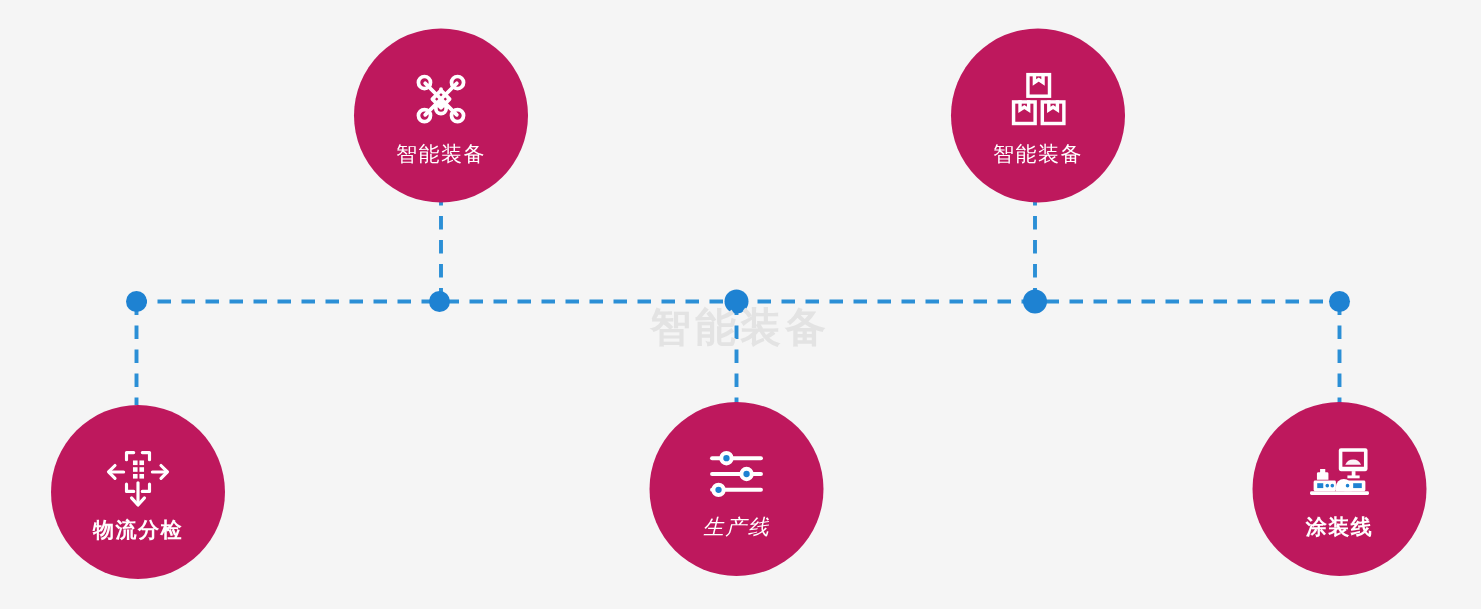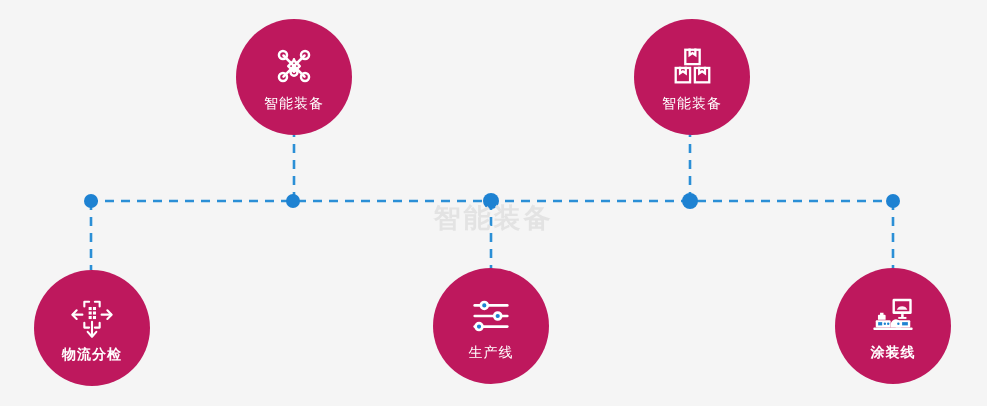--- a/index.html
+++ b/index.html
@@ -148,21 +148,21 @@
           <polyline points="8,16 3.5,20.5 8,25"></polyline>
           <line x1="34" y1="20.5" x2="44" y2="20.5"></line>
           <polyline points="40,16 44.5,20.5 40,25"></polyline>
           <line x1="24" y1="28" x2="24" y2="43"></line>
           <polyline points="19.5,38.5 24,43.5 28.5,38.5"></polyline>
         </svg>
       </span>
       <span class="node-label">物流分检</span>
     </div>
 
-    <div class="node" style="left:433px; top:268px;">
+    <div class="node" style="left:433px; top:268px;font-style:italic;">
       <span class="node-icon">
         <svg viewBox="0 0 48 48" xmlns="http://www.w3.org/2000/svg" fill="none" stroke="#ffffff" stroke-width="2.8" stroke-linecap="round">
           <line x1="7" y1="13" x2="41" y2="13"></line>
           <circle cx="17" cy="13" r="3.6" fill="#1e82d2"></circle>
           <line x1="7" y1="24" x2="41" y2="24"></line>
           <circle cx="31" cy="24" r="3.6" fill="#1e82d2"></circle>
           <line x1="7" y1="35" x2="41" y2="35"></line>
           <circle cx="11.5" cy="35" r="3.6" fill="#1e82d2"></circle>
         </svg>
       </span>

